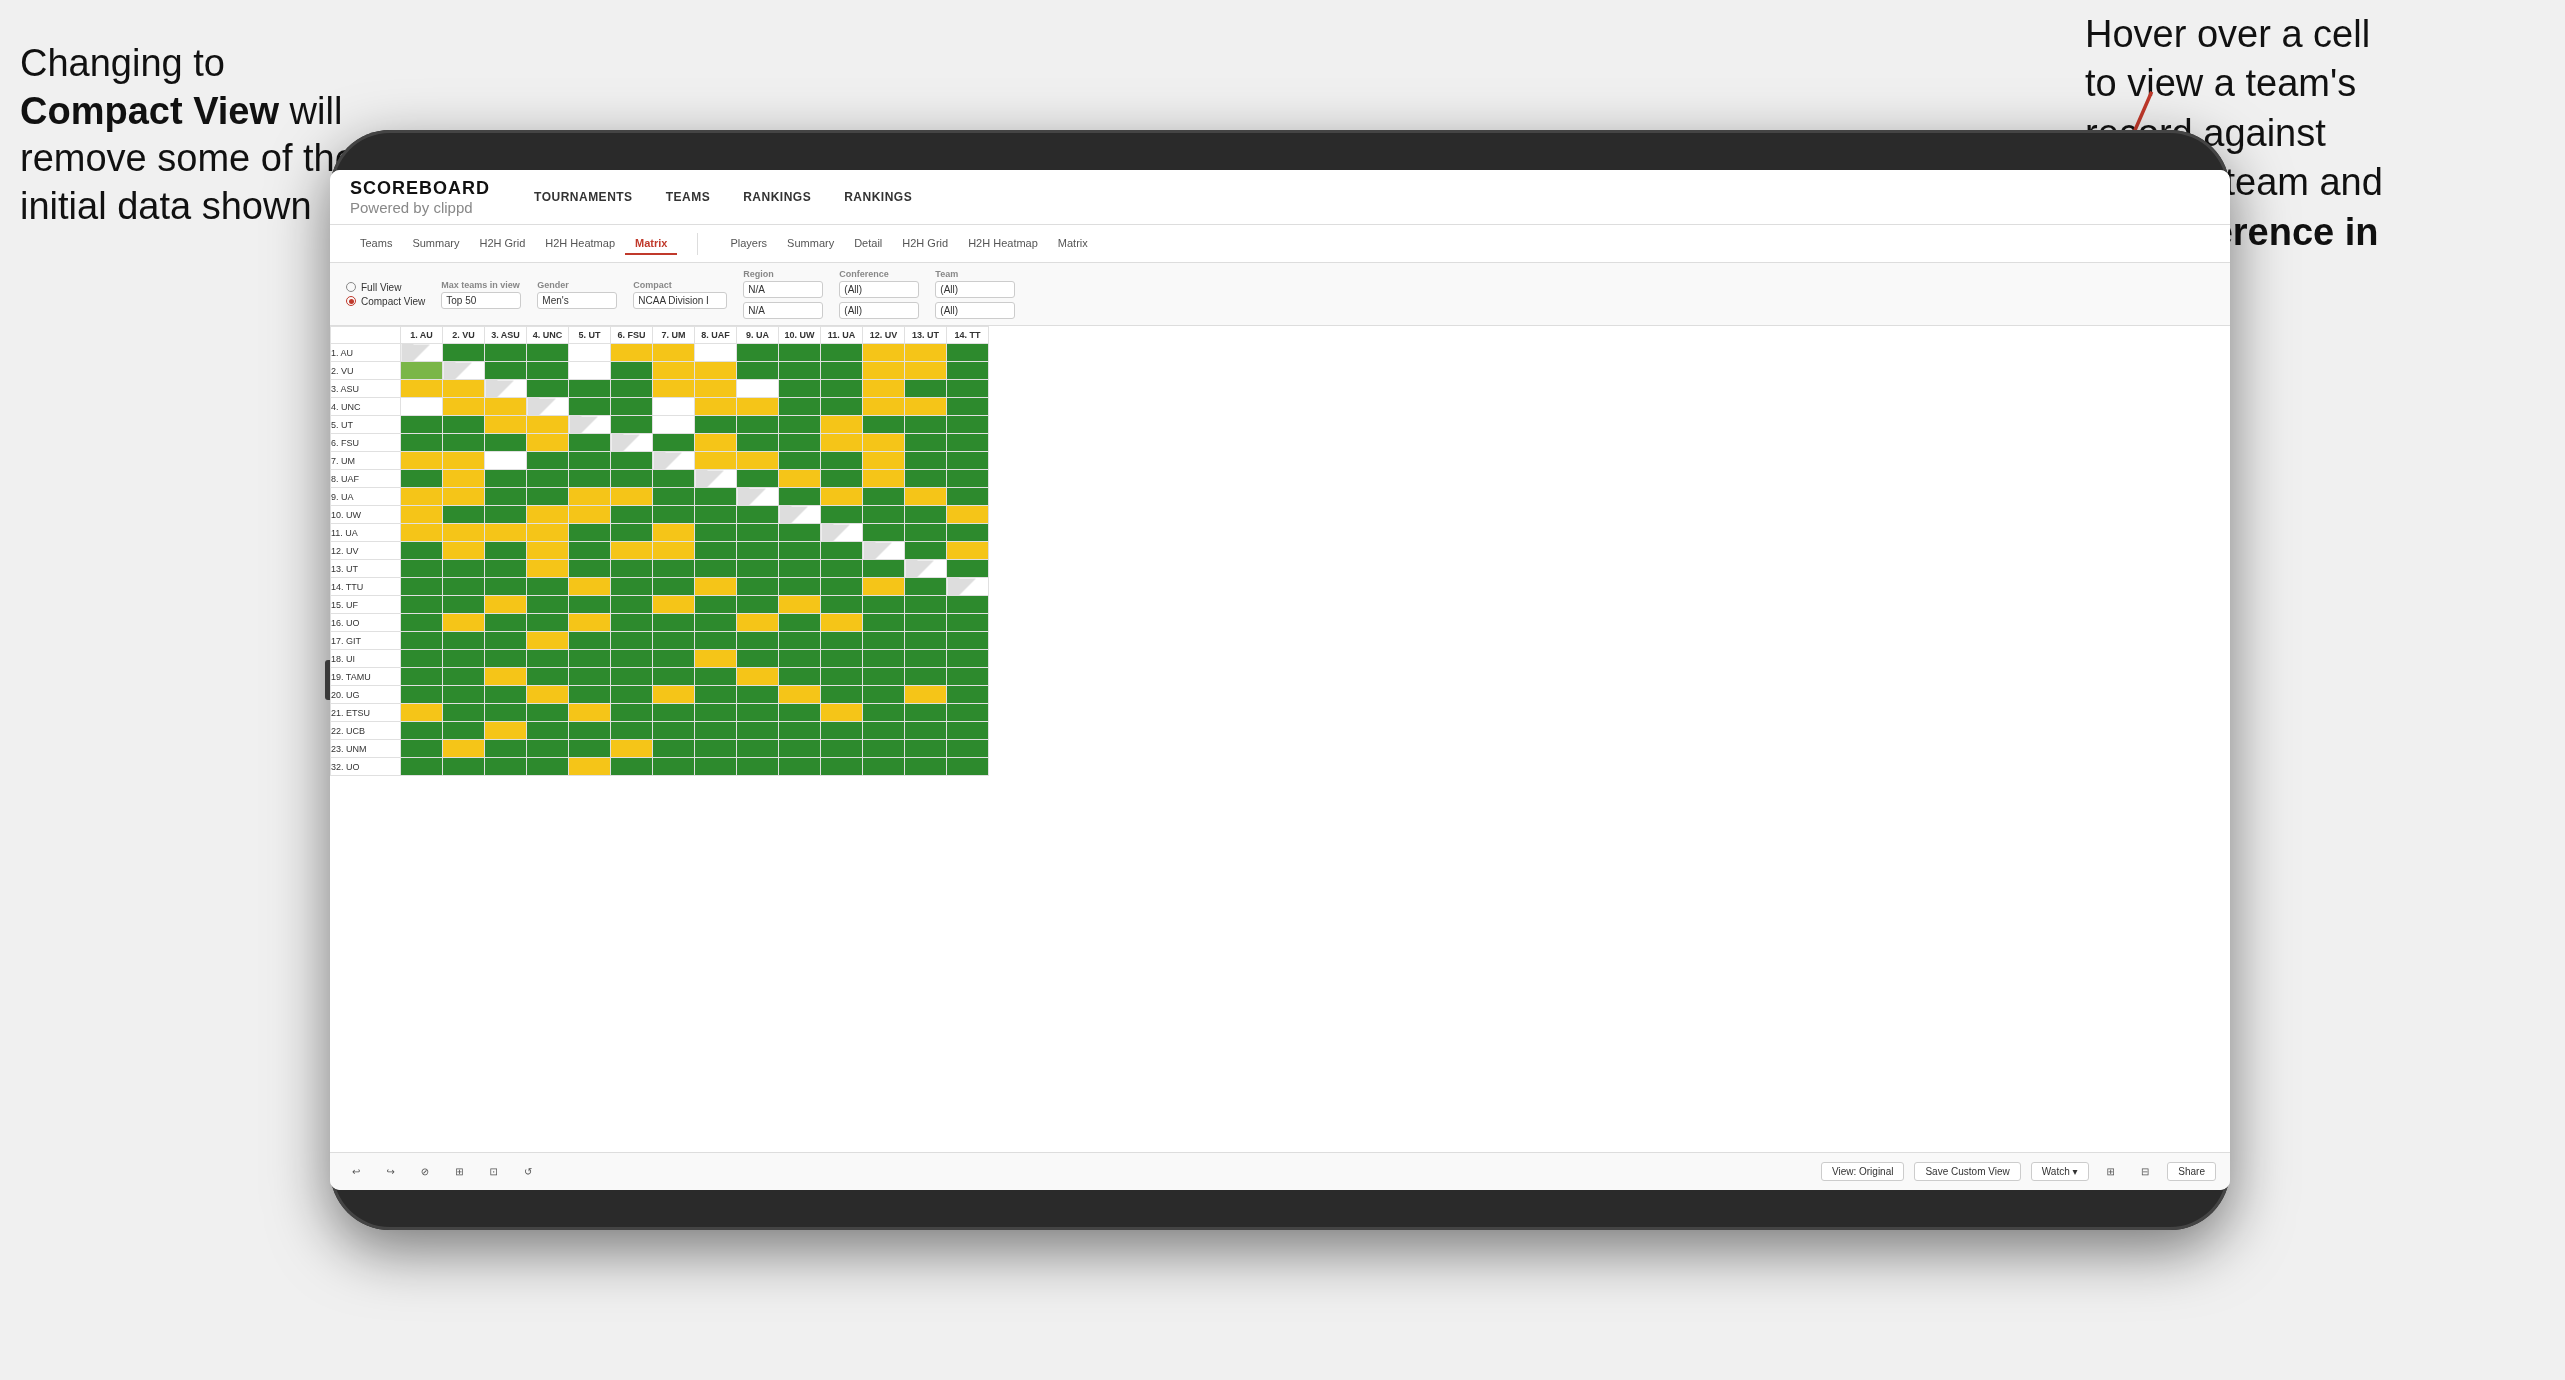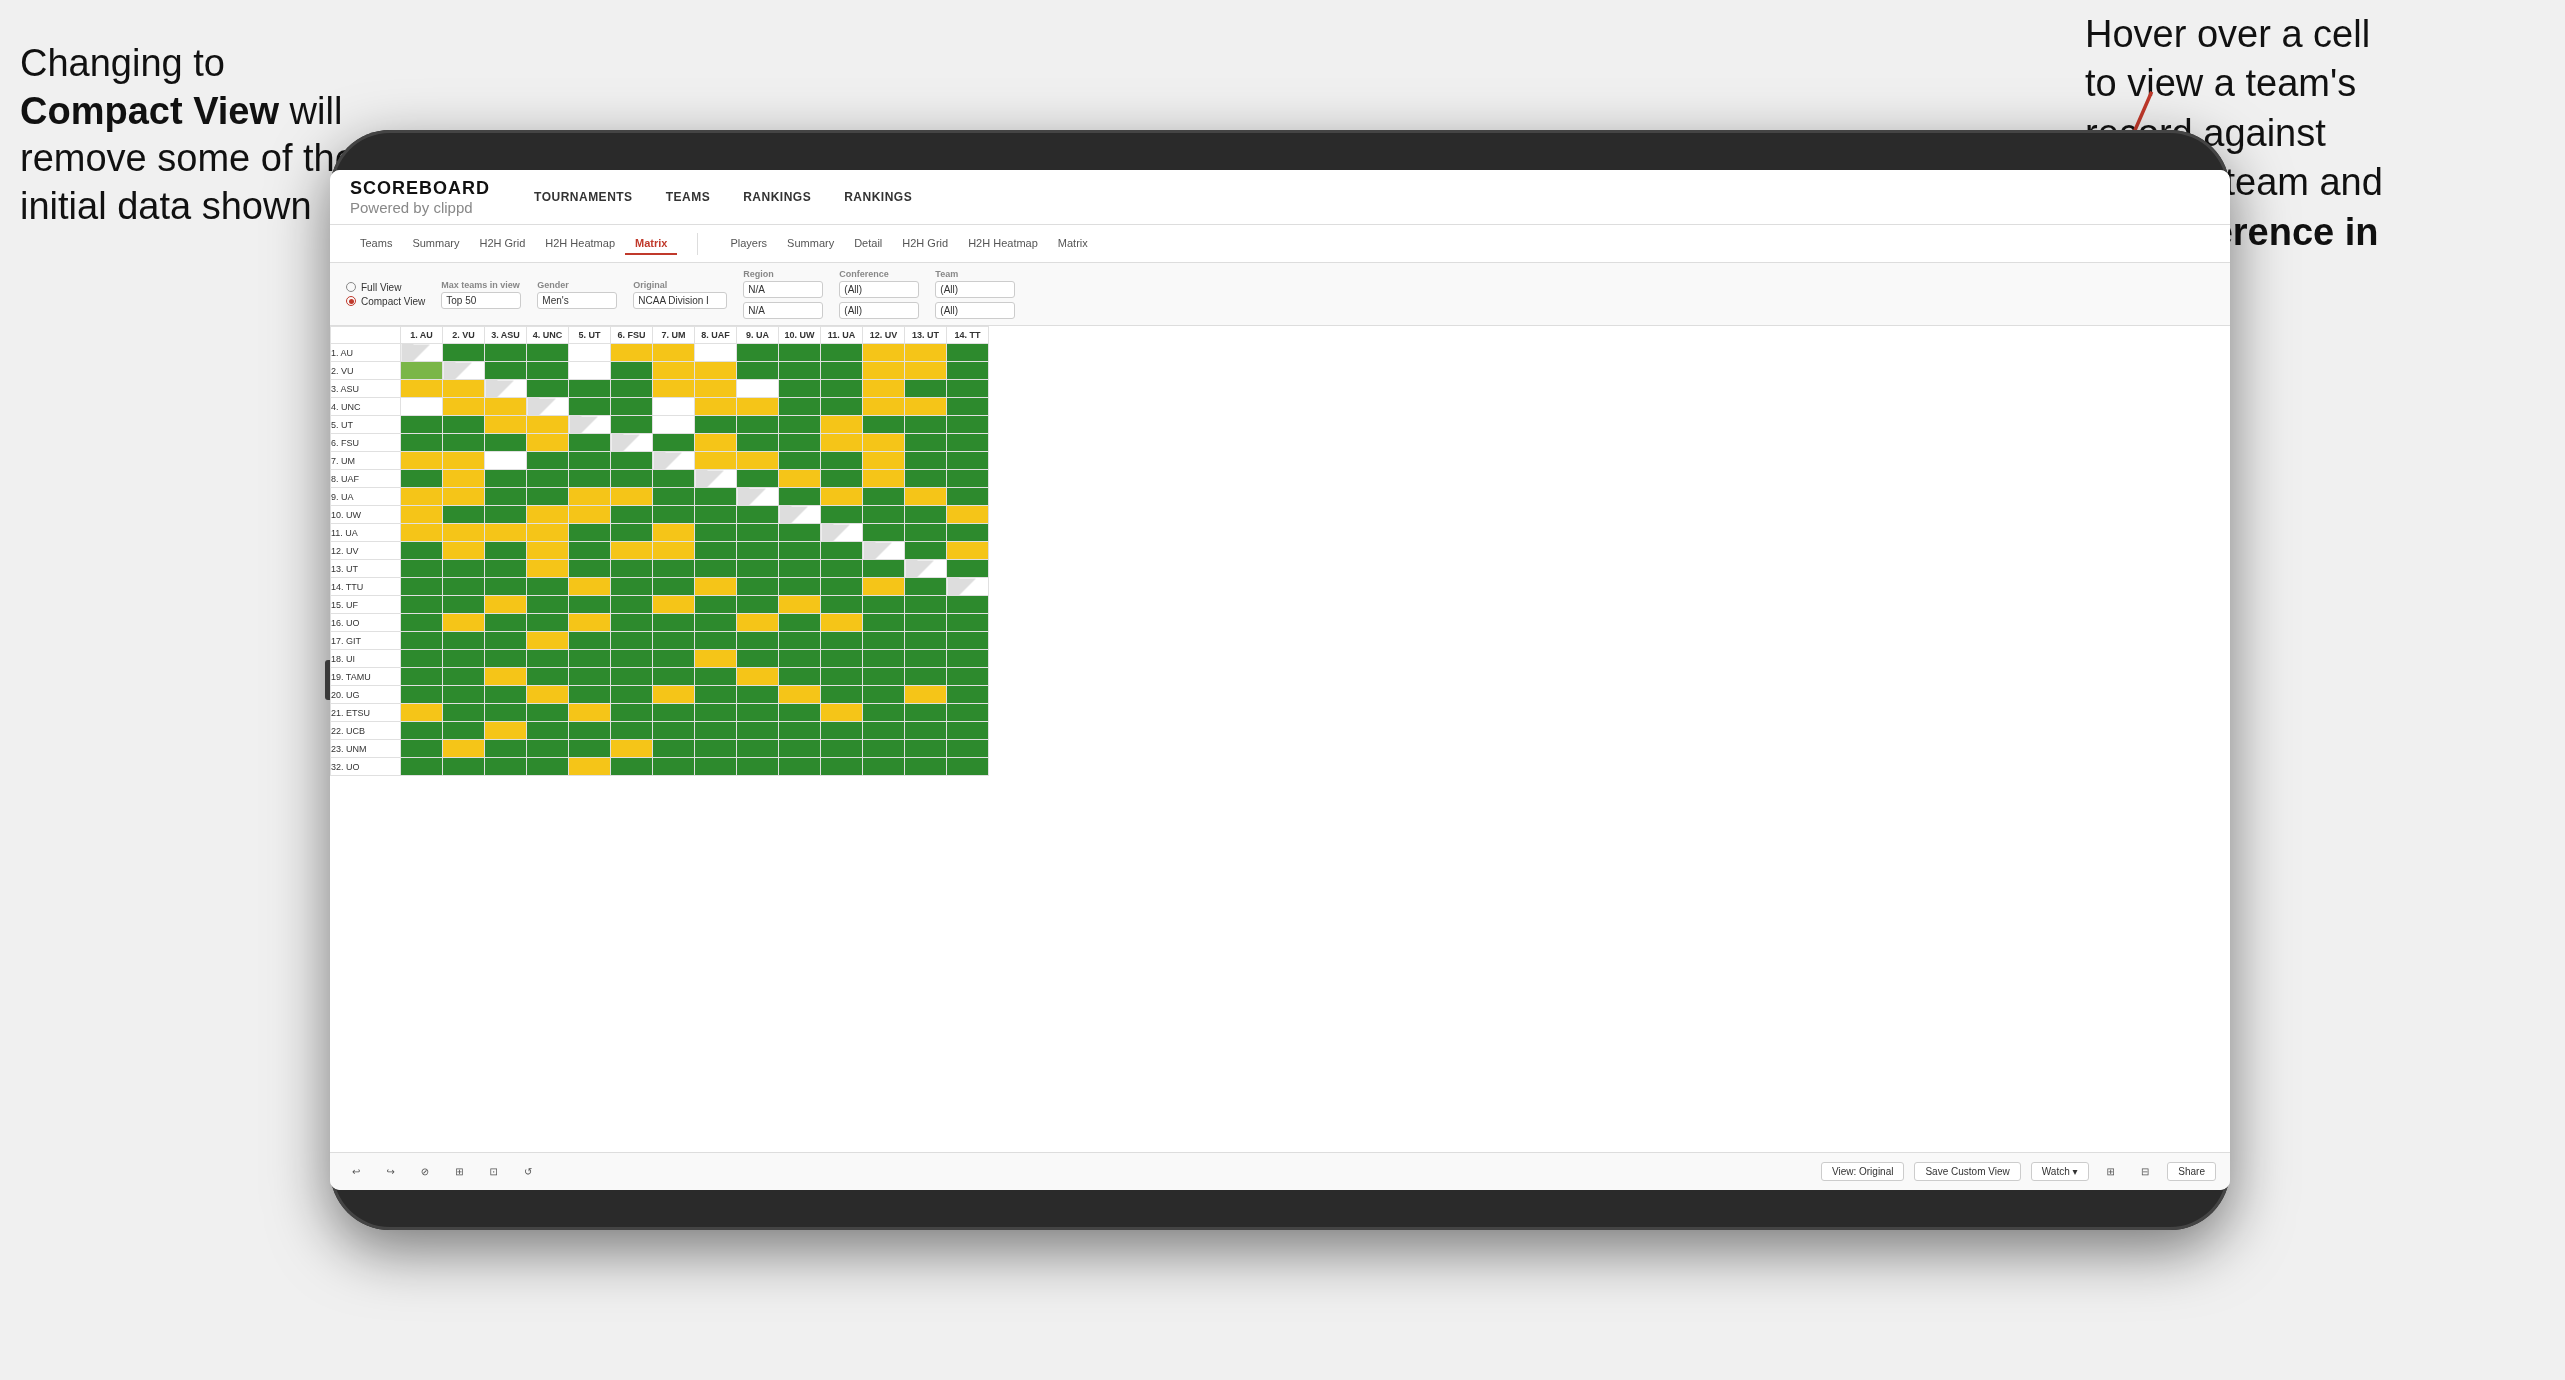--- a/index.html
+++ b/index.html
@@ -459,21 +459,21 @@
       </div>
 
       <div class="filter-group">
         <span class="filter-label">Gender</span>
         <select class="filter-select">
           <option>Men's</option>
         </select>
       </div>
 
       <div class="filter-group">
-        <span class="filter-label">Original</span>
+        <span class="filter-label">Compact</span>
         <select class="filter-select">
           <option>NCAA Division I</option>
         </select>
       </div>
 
       <div class="filter-group">
         <span class="filter-label">Region</span>
         <select class="filter-select">
           <option>N/A</option>
         </select>

